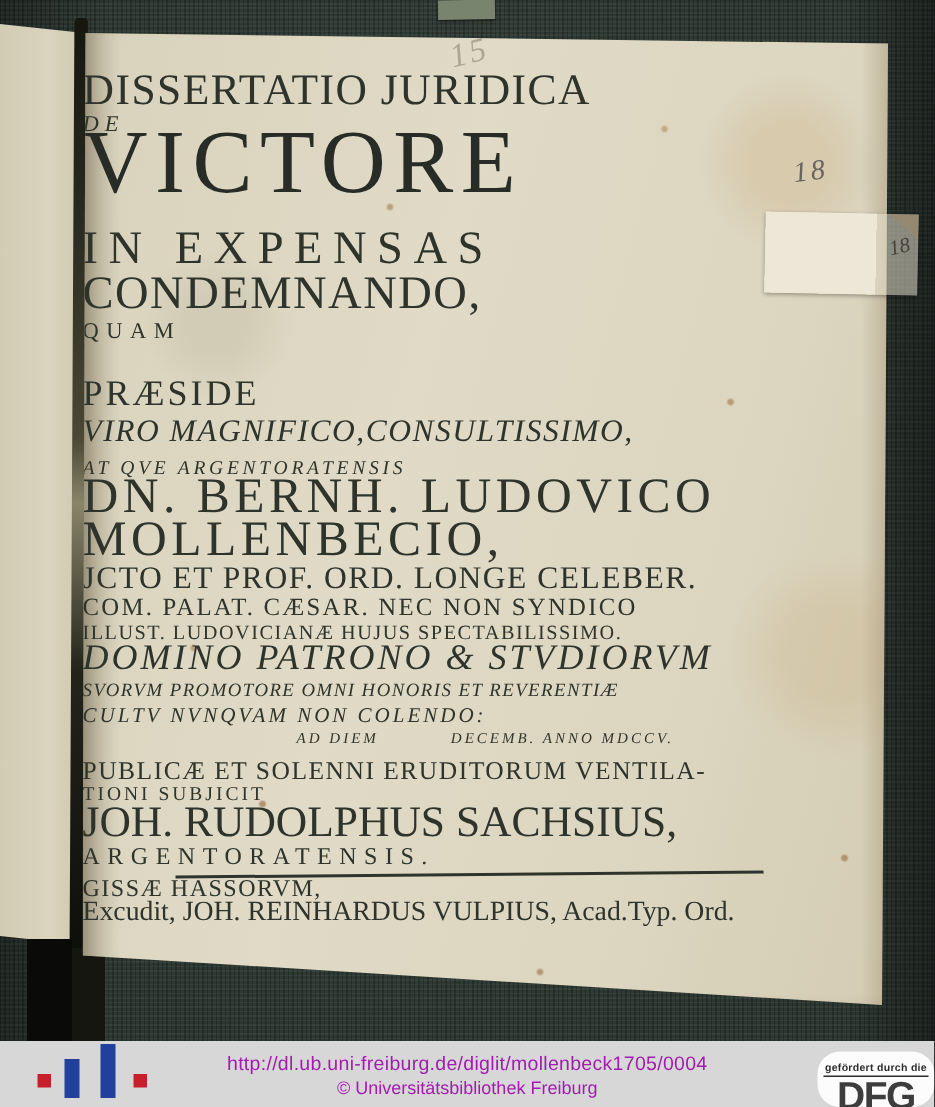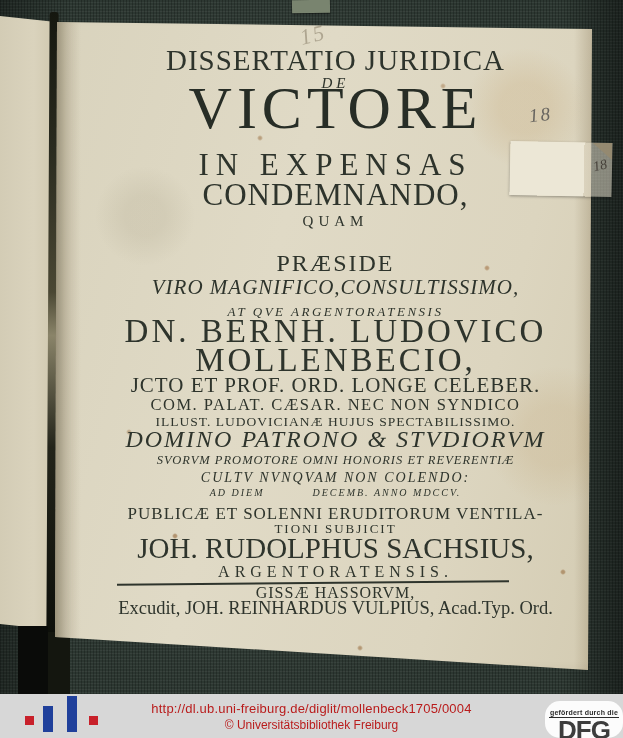--- a/index.html
+++ b/index.html
@@ -35,21 +35,21 @@
       radial-gradient(circle at 74px 416px, rgba(140,90,40,.4) 0 1.2px, transparent 3px),
       radial-gradient(circle at 388px 70px, rgba(150,100,50,.4) 0 1.2px, transparent 3px),
       radial-gradient(circle at 470px 92px, rgba(190,150,90,.18) 0 25px, transparent 60px),
       radial-gradient(circle at 500px 420px, rgba(180,140,80,.14) 0 30px, transparent 70px),
       radial-gradient(circle at 90px 200px, rgba(120,110,80,.10) 0 20px, transparent 50px),
       linear-gradient(90deg, rgba(110,90,55,.22), transparent 26px),
       linear-gradient(270deg, rgba(110,90,55,.25), transparent 18px),
       linear-gradient(105deg,#d9d3bd,#e0dac6 40%,#dcd5bf 75%,#d4ccb3);
     box-shadow:inset 14px 0 18px -10px rgba(60,50,30,.45);}
   .print{position:absolute;left:0;top:0;width:100%;height:100%;color:#2e342c;}
-  .print .line{position:absolute;left:12px;width:100%;text-align:center;white-space:nowrap;line-height:1;}
+  .print .line{position:absolute;left:0;width:100%;text-align:left;white-space:nowrap;line-height:1;}
   .L0{top:30px;font-size:29px;letter-spacing:1px;}
   .L1{top:60px;font-size:15px;font-style:italic;letter-spacing:4px;}
   .L2{top:62px;font-size:60px;letter-spacing:5px;color:#272d26;}
   .L3{top:133px;font-size:31px;letter-spacing:7px;}
   .L4{top:163px;font-size:31px;letter-spacing:1px;}
   .L5{top:198px;font-size:15px;letter-spacing:5px;}
   .L6{top:212px;font-size:22px;font-style:italic;letter-spacing:3px;}
   .L7{top:235px;font-size:24px;letter-spacing:2px;}
   .L8{top:261px;font-size:21px;font-style:italic;letter-spacing:1px;}
   .L9{top:289px;font-size:13px;font-style:italic;letter-spacing:2.5px;}
@@ -85,21 +85,21 @@
   .sticker-num{position:absolute;right:5px;top:15px;font-style:italic;font-size:14px;
     color:#46413a;transform:rotate(-14deg);}
   
   .footer{position:absolute;left:0;top:694px;width:623px;height:44px;background:#d7d7d7;
     font-family:"Liberation Sans",sans-serif;}
   .ub-logo{position:absolute;left:0;top:0;width:110px;height:44px;}
   .ub-r1{position:absolute;left:25px;top:22px;width:9px;height:9px;background:#c8202a;}
   .ub-b1{position:absolute;left:43px;top:12px;width:10px;height:26px;background:#20409b;}
   .ub-b2{position:absolute;left:67px;top:2px;width:10px;height:36px;background:#20409b;}
   .ub-r2{position:absolute;left:89px;top:22px;width:9px;height:9px;background:#c8202a;}
-  .f-center{position:absolute;left:0;right:0;top:0;text-align:center;color:#b91c1c;}
+  .f-center{position:absolute;left:0;right:0;top:0;text-align:center;color:#a21caf;}
   .f-url{margin-top:7px;font-size:13px;letter-spacing:.2px;}
   .f-copy{margin-top:2px;font-size:12px;}
   .dfg{position:absolute;right:0;top:7px;width:78px;height:37px;background:#fcfcfc;
     text-align:center;border-radius:15px;}
   .dfg-tag{display:inline-block;margin-top:3px;font-size:7px;font-weight:bold;color:#2c2c2c;
     border-bottom:1.5px solid #2c2c2c;padding:0 1px 1px;letter-spacing:.2px;}
   .dfg-word{font-size:26px;font-weight:bold;color:#3d3d3d;letter-spacing:-1px;line-height:.9;
     margin-top:0;}
 </style>
 </head>

